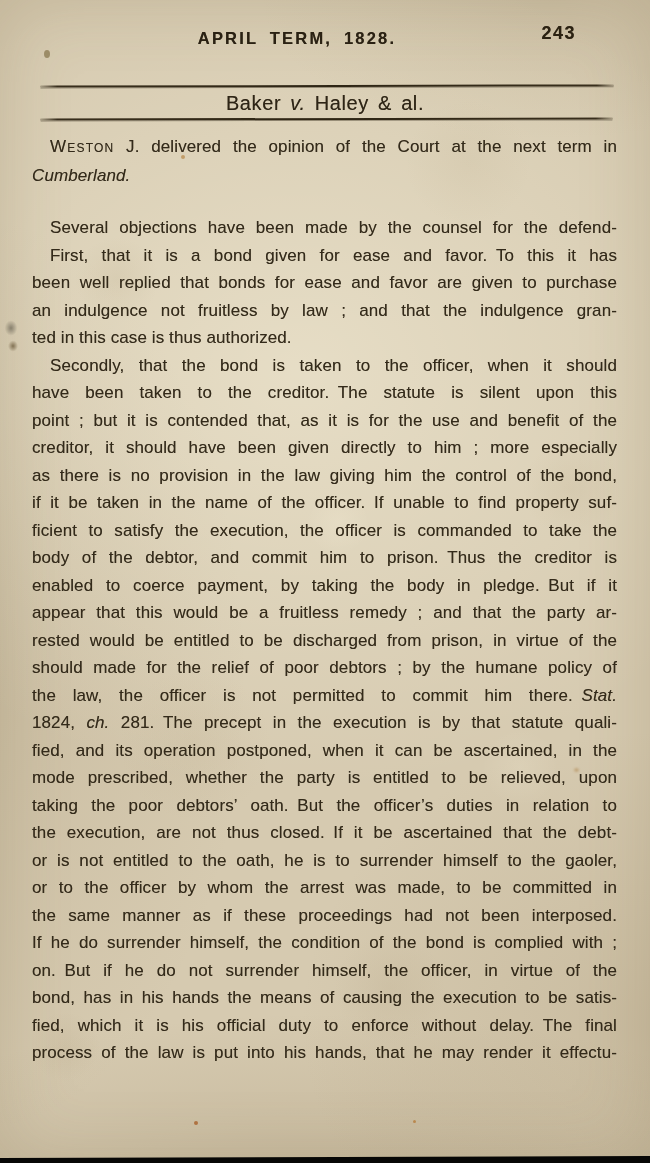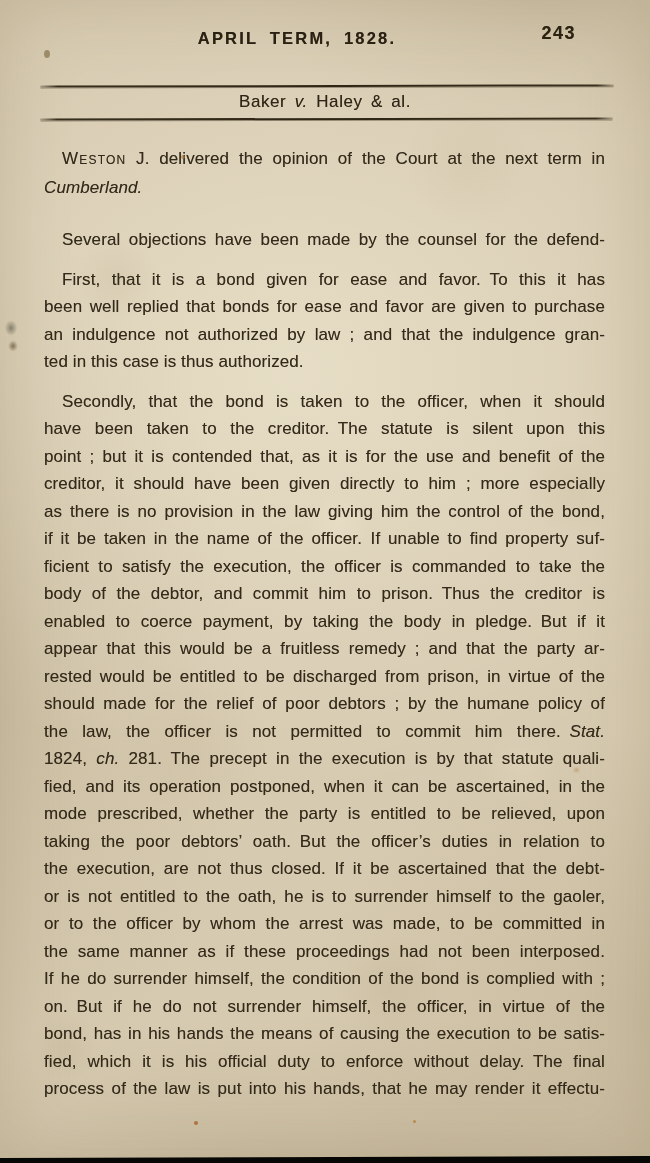--- a/index.html
+++ b/index.html
@@ -45,32 +45,32 @@
   }
   .rule{
     position:absolute;height:2.2px;border-radius:2px;
     background:linear-gradient(to right, rgba(56,46,28,0.25), #382e1c 3%, #2e2514 50%, #382e1c 97%, rgba(56,46,28,0.25));
     box-shadow:0 1.3px 0.6px -0.4px rgba(56,46,30,0.45);
   }
   .rule-top{top:85px;left:40px;width:574px;transform:rotate(-0.12deg);}
   .rule-bottom{top:118px;left:40px;width:573px;transform:rotate(-0.1deg);}
   .case-banner{
     position:absolute;top:92px;left:0;right:0;
-    text-align:center;font-size:17px;
+    text-align:center;font-size:20px;
     letter-spacing:0.6px;word-spacing:3px;
     color:#2e2516;
     text-shadow:0 0 0.5px rgba(46,37,22,0.5);
   }
   .opinion{
     position:absolute;top:133px;left:32px;width:585px;
     font-size:17px;color:#332a1a;
     letter-spacing:0.1px;
     text-shadow:0 0 0.5px rgba(51,42,26,0.45);
   }
-  .para{margin:12px;}
+  .para{margin:0;}
   .para-0{margin-bottom:24px;}
   .para-0 .line{height:28.5px;line-height:28.5px;}
   .line{
     height:27.5px;line-height:27.5px;
     text-align:justify;text-align-last:justify;
     overflow:hidden;
   }
   .line.end{text-align-last:left;}
   .line.indent{text-indent:18px;}
   .seg-i{font-style:italic;}
@@ -112,21 +112,21 @@
       <div class="para para-0">
         <div class="line indent"><span class="seg-sc">Weston</span><span> J. delivered the opinion of the Court at the next term in</span></div>
         <div class="line end"><span class="seg-i">Cumberland.</span></div>
       </div>
       <div class="para para-1">
         <div class="line indent"><span>Several objections have been made by the counsel for the defend-</span></div>
       </div>
       <div class="para para-2">
         <div class="line indent"><span>First, that it is a bond given for ease and favor. To this it has</span></div>
         <div class="line"><span>been well replied that bonds for ease and favor are given to purchase</span></div>
-        <div class="line"><span>an indulgence not authorized by law ; and that the indulgence gran-</span></div>
+        <div class="line"><span>an indulgence not fruitless by law ; and that the indulgence gran-</span></div>
         <div class="line end"><span>ted in this case is thus authorized.</span></div>
       </div>
       <div class="para para-3">
         <div class="line indent"><span>Secondly, that the bond is taken to the officer, when it should</span></div>
         <div class="line"><span>have been taken to the creditor. The statute is silent upon this</span></div>
         <div class="line"><span>point ; but it is contended that, as it is for the use and benefit of the</span></div>
         <div class="line"><span>creditor, it should have been given directly to him ; more especially</span></div>
         <div class="line"><span>as there is no provision in the law giving him the control of the bond,</span></div>
         <div class="line"><span>if it be taken in the name of the officer. If unable to find property suf-</span></div>
         <div class="line"><span>ficient to satisfy the execution, the officer is commanded to take the</span></div>

